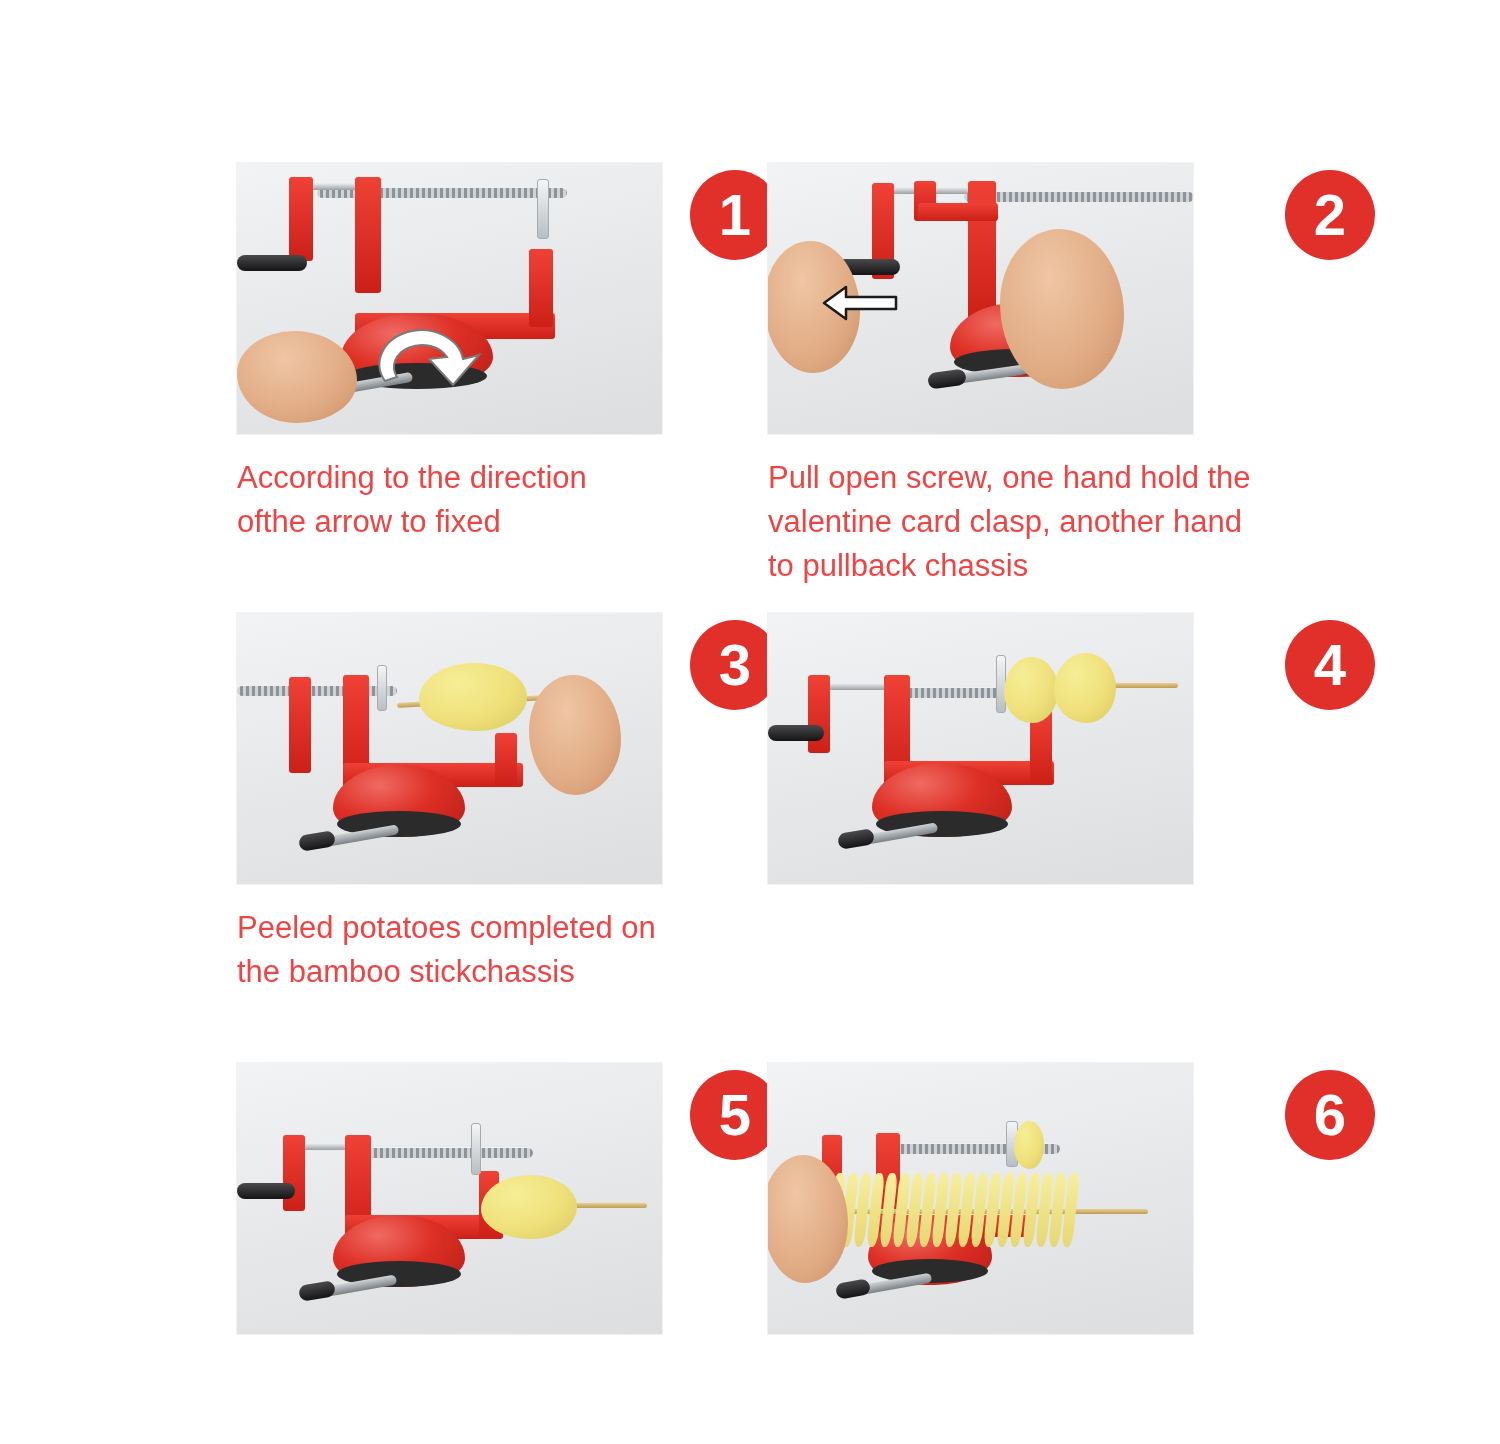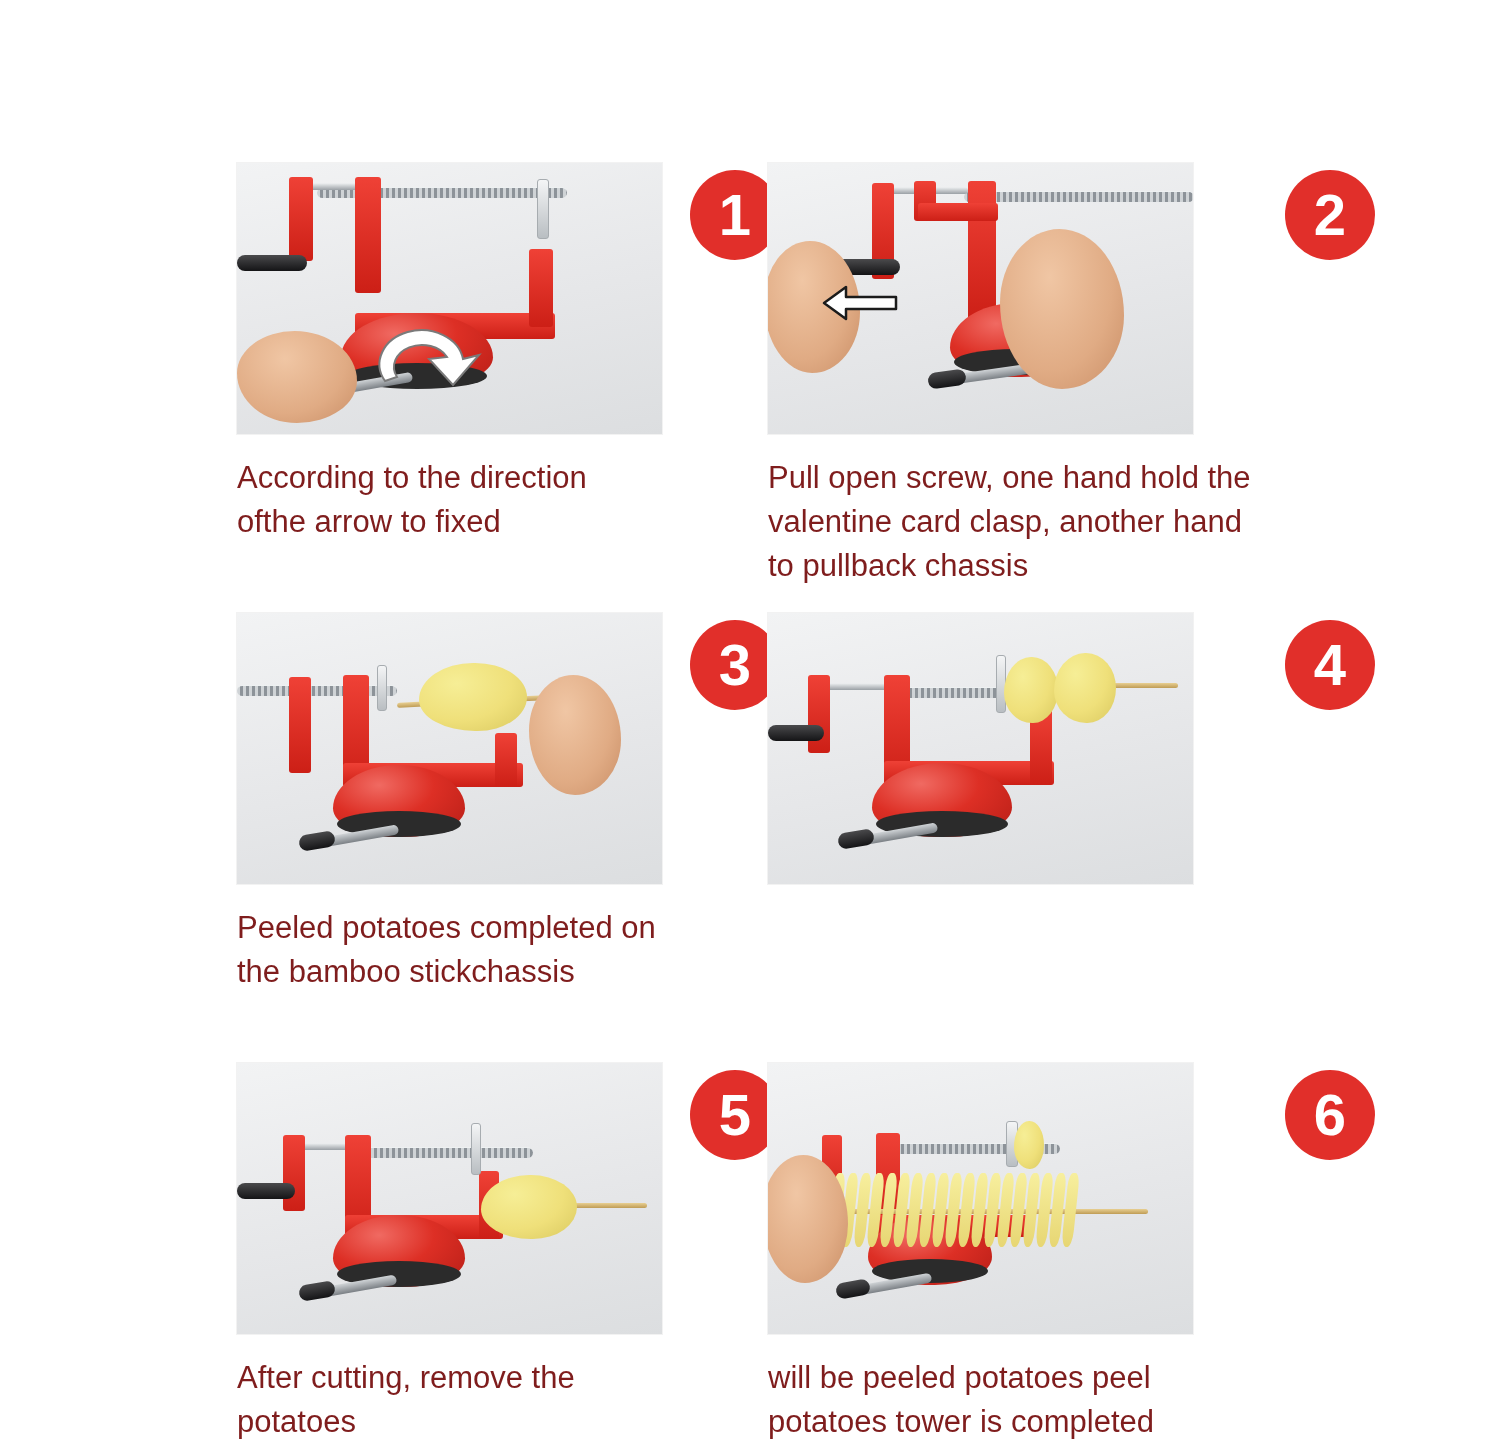--- a/index.html
+++ b/index.html
@@ -129,21 +129,21 @@
     font-size: 58px; font-weight: bold; line-height: 1;
     left: 453px; top: 7px;
   }
   .step.col-right .badge { left: 517px; }
 
   
   .caption {
     margin-top: 22px;
     font-size: 31px;
     line-height: 1.42;
-    color: #7f1d1d;
+    color: #ef4444;
     max-width: 470px;
     white-space: pre-line;
   }
   .step.col-right .caption { max-width: 600px; }
 </style>
 </head>
 <body>
 
 <div class="page">
 
@@ -272,22 +272,20 @@
             <div class="base-ring" style="left:100px; top:198px; width:124px; height:26px;"></div>
             <div class="handle-stick" style="left:84px; top:218px; width:76px; transform:rotate(-10deg);"></div>
             <div class="handle-grip" style="left:62px; top:220px; width:36px; transform:rotate(-10deg);"></div>
             <div class="handle-grip" style="left:0px; top:120px; width:58px;"></div>
             <div class="skewer" style="left:290px; top:140px; width:120px;"></div>
             <div class="potato" style="left:244px; top:112px; width:96px; height:64px;"></div>
           </div>
         </div>
         <div class="badge">5</div>
       </div>
-      <div class="caption">After cutting, remove the
-potatoes</div>
     </div>
 
     <div class="step col-right">
       <div class="shot-row">
         <div class="photo">
           <div class="rig">
             <div class="screw" style="left:112px; top:80px; width:180px;"></div>
             <div class="arm" style="left:54px; top:72px; width:20px; height:72px;"></div>
             <div class="arm" style="left:108px; top:70px; width:24px; height:104px;"></div>
             <div class="arm" style="left:108px; top:152px; width:152px; height:22px;"></div>
@@ -318,18 +316,16 @@
               <div class="chip"></div>
               <div class="chip"></div>
               <div class="chip"></div>
               <div class="chip"></div>
             </div>
             <div class="hand" style="left:-6px; top:92px; width:86px; height:128px;"></div>
           </div>
         </div>
         <div class="badge">6</div>
       </div>
-      <div class="caption">will be peeled potatoes peel
-potatoes tower is completed</div>
     </div>
 
   </div>
 </div>
 
 </body></html>

